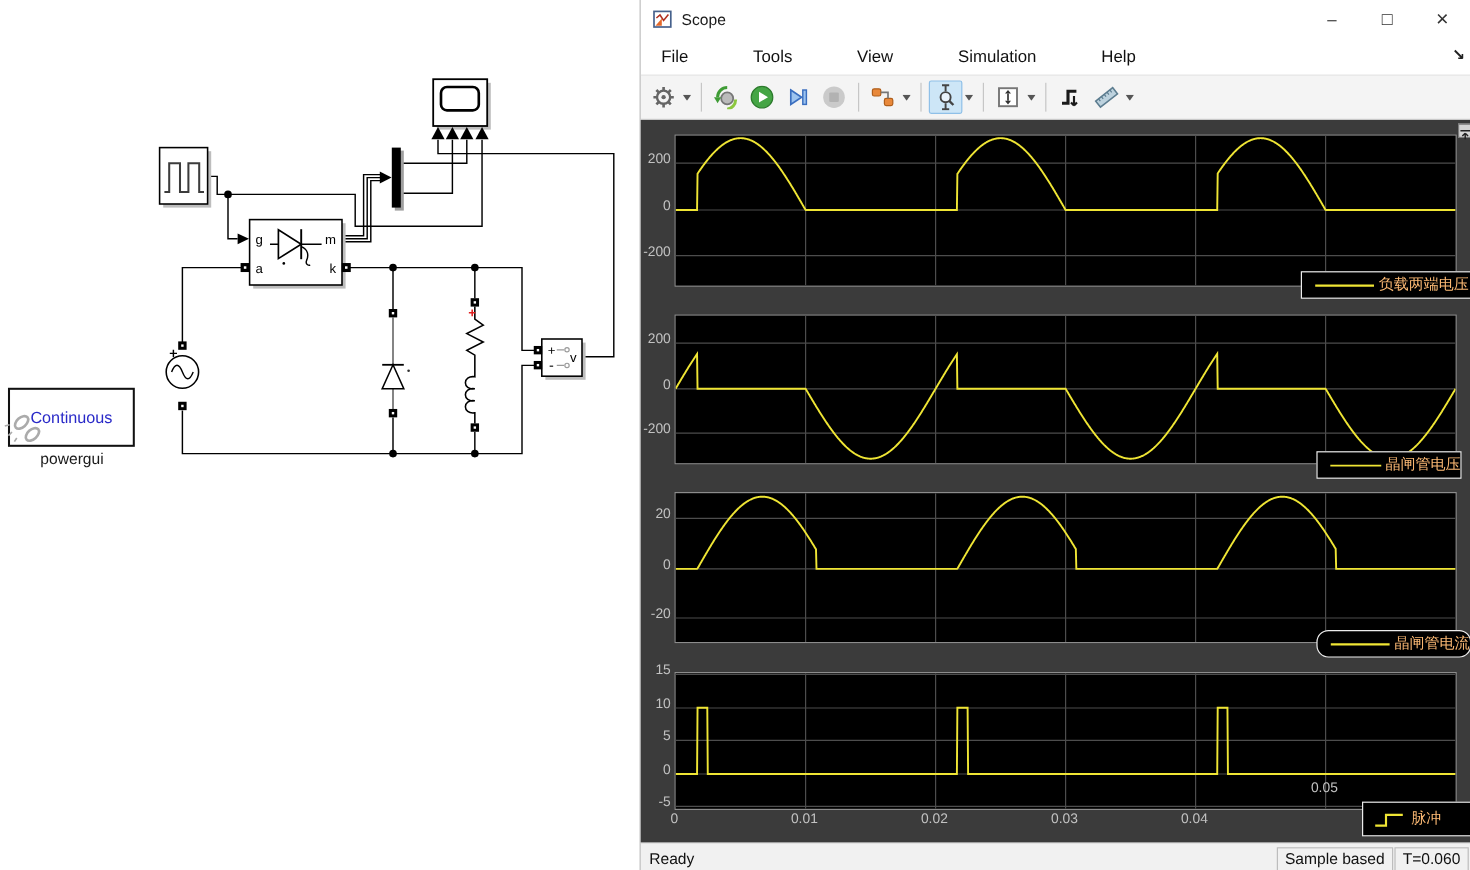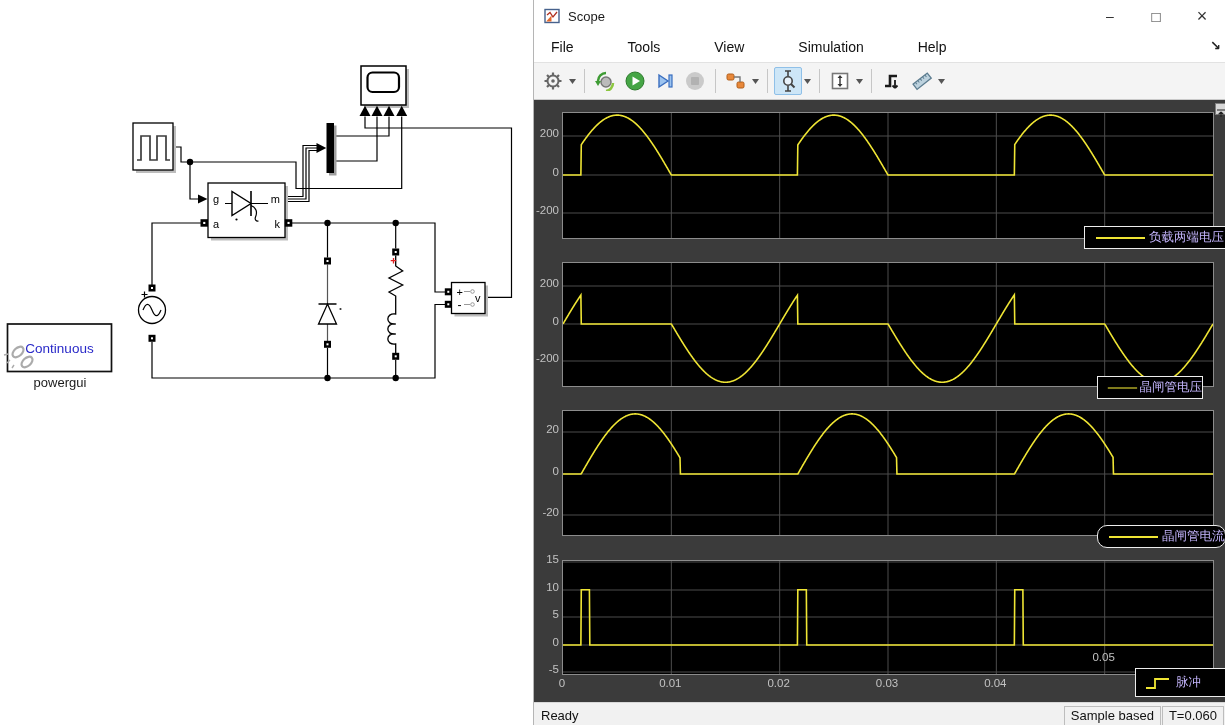--- a/index.html
+++ b/index.html
@@ -27,21 +27,21 @@
   .tb-btn.disabled{opacity:.55;}
   .tb-drop{width:9px;height:26px;display:flex;align-items:center;justify-content:center;margin-right:2px;}
   .tb-sep{width:1px;height:24px;background:#c6c6c6;margin:0 5px;}
   
   #plot-area{position:relative;width:692px;height:602px;background:#3b3b3b;overflow:hidden;}
   .axes{position:absolute;background:#000;border:1px solid #8c8c8c;box-sizing:content-box;}
   .ytick{position:absolute;left:0;width:25px;text-align:right;font-size:11.5px;color:#c2c2c2;}
   .xtick{position:absolute;width:44px;margin-left:-22px;text-align:center;font-size:11.5px;color:#c2c2c2;}
   .legend{position:absolute;background:#000;border:1px solid #ededed;display:flex;align-items:center;
           box-sizing:border-box;}
-  .legend-label{font-size:12.5px;color:#c4b5fd;white-space:nowrap;}
+  .legend-label{font-size:12.5px;color:#fdba74;white-space:nowrap;}
   #dock-plot-btn{position:absolute;width:12px;height:12px;background:#d6d6d6;border:1px solid #7d7d7d;
                  box-sizing:border-box;}
   
   #status-bar{height:25px;background:#f1f1f1;border-top:1px solid #d8d8d8;display:flex;align-items:center;}
   #status-text{font-size:13px;color:#111;margin-left:7px;}
   .status-cell{font-size:13px;color:#111;border:1px solid #bdbdbd;background:#f1f1f1;height:18px;
                line-height:18px;padding:0 6px;margin-right:1px;}
   #status-right{margin-left:auto;display:flex;}
 </style>
 </head>
@@ -348,21 +348,21 @@
         <line x1="433.33333333333337" x2="433.33333333333337" y1="0" y2="123" stroke="#4d4d4d"></line>
         <line x1="541.6666666666667" x2="541.6666666666667" y1="0" y2="123" stroke="#4d4d4d"></line>
         <line x1="0" x2="650" y1="23" y2="23" stroke="#4d4d4d"></line>
         <line x1="0" x2="650" y1="61" y2="61" stroke="#4d4d4d"></line>
         <line x1="0" x2="650" y1="98" y2="98" stroke="#4d4d4d"></line>
         <path d="M0.00,60.94L0.41,60.25L0.81,59.56L1.22,58.88L1.63,58.19L2.03,57.50L2.44,56.82L2.84,56.13L3.25,55.45L3.66,54.77L4.06,54.08L4.47,53.40L4.88,52.72L5.28,52.04L5.69,51.36L6.09,50.69L6.50,50.01L6.91,49.34L7.31,48.66L7.72,47.99L8.13,47.32L8.53,46.66L8.94,45.99L9.34,45.33L9.75,44.67L10.16,44.01L10.56,43.35L10.97,42.70L11.38,42.05L11.78,41.40L12.19,40.75L12.59,40.11L13.00,39.47L13.41,38.83L13.81,38.20L14.22,37.57L14.63,36.94L15.03,36.32L15.44,35.70L15.84,35.08L16.25,34.46L16.66,33.85L17.06,33.25L17.47,32.64L17.88,32.05L18.28,60.94L18.69,60.94L19.09,60.94L19.50,60.94L19.91,60.94L20.31,60.94L20.72,60.94L21.13,60.94L21.53,60.94L21.94,60.94L22.34,60.94L22.75,60.94L23.16,60.94L23.56,60.94L23.97,60.94L24.38,60.94L24.78,60.94L25.19,60.94L25.59,60.94L26.00,60.94L26.41,60.94L26.81,60.94L27.22,60.94L27.63,60.94L28.03,60.94L28.44,60.94L28.84,60.94L29.25,60.94L29.66,60.94L30.06,60.94L30.47,60.94L30.87,60.94L31.28,60.94L31.69,60.94L32.09,60.94L32.50,60.94L32.91,60.94L33.31,60.94L33.72,60.94L34.13,60.94L34.53,60.94L34.94,60.94L35.34,60.94L35.75,60.94L36.16,60.94L36.56,60.94L36.97,60.94L37.38,60.94L37.78,60.94L38.19,60.94L38.59,60.94L39.00,60.94L39.41,60.94L39.81,60.94L40.22,60.94L40.63,60.94L41.03,60.94L41.44,60.94L41.84,60.94L42.25,60.94L42.66,60.94L43.06,60.94L43.47,60.94L43.88,60.94L44.28,60.94L44.69,60.94L45.09,60.94L45.50,60.94L45.91,60.94L46.31,60.94L46.72,60.94L47.13,60.94L47.53,60.94L47.94,60.94L48.34,60.94L48.75,60.94L49.16,60.94L49.56,60.94L49.97,60.94L50.38,60.94L50.78,60.94L51.19,60.94L51.59,60.94L52.00,60.94L52.41,60.94L52.81,60.94L53.22,60.94L53.63,60.94L54.03,60.94L54.44,60.94L54.84,60.94L55.25,60.94L55.66,60.94L56.06,60.94L56.47,60.94L56.88,60.94L57.28,60.94L57.69,60.94L58.09,60.94L58.50,60.94L58.91,60.94L59.31,60.94L59.72,60.94L60.13,60.94L60.53,60.94L60.94,60.94L61.34,60.94L61.75,60.94L62.16,60.94L62.56,60.94L62.97,60.94L63.37,60.94L63.78,60.94L64.19,60.94L64.59,60.94L65.00,60.94L65.41,60.94L65.81,60.94L66.22,60.94L66.63,60.94L67.03,60.94L67.44,60.94L67.84,60.94L68.25,60.94L68.66,60.94L69.06,60.94L69.47,60.94L69.88,60.94L70.28,60.94L70.69,60.94L71.09,60.94L71.50,60.94L71.91,60.94L72.31,60.94L72.72,60.94L73.13,60.94L73.53,60.94L73.94,60.94L74.34,60.94L74.75,60.94L75.16,60.94L75.56,60.94L75.97,60.94L76.38,60.94L76.78,60.94L77.19,60.94L77.59,60.94L78.00,60.94L78.41,60.94L78.81,60.94L79.22,60.94L79.63,60.94L80.03,60.94L80.44,60.94L80.84,60.94L81.25,60.94L81.66,60.94L82.06,60.94L82.47,60.94L82.88,60.94L83.28,60.94L83.69,60.94L84.09,60.94L84.50,60.94L84.91,60.94L85.31,60.94L85.72,60.94L86.12,60.94L86.53,60.94L86.94,60.94L87.34,60.94L87.75,60.94L88.16,60.94L88.56,60.94L88.97,60.94L89.38,60.94L89.78,60.94L90.19,60.94L90.59,60.94L91.00,60.94L91.41,60.94L91.81,60.94L92.22,60.94L92.63,60.94L93.03,60.94L93.44,60.94L93.84,60.94L94.25,60.94L94.66,60.94L95.06,60.94L95.47,60.94L95.88,60.94L96.28,60.94L96.69,60.94L97.09,60.94L97.50,60.94L97.91,60.94L98.31,60.94L98.72,60.94L99.12,60.94L99.53,60.94L99.94,60.94L100.34,60.94L100.75,60.94L101.16,60.94L101.56,60.94L101.97,60.94L102.38,60.94L102.78,60.94L103.19,60.94L103.59,60.94L104.00,60.94L104.41,60.94L104.81,60.94L105.22,60.94L105.63,60.94L106.03,60.94L106.44,60.94L106.84,60.94L107.25,60.94L107.66,60.94L108.06,60.94L108.47,61.17L108.87,61.85L109.28,62.54L109.69,63.23L110.09,63.91L110.50,64.60L110.91,65.28L111.31,65.97L111.72,66.65L112.13,67.34L112.53,68.02L112.94,68.70L113.34,69.38L113.75,70.06L114.16,70.74L114.56,71.41L114.97,72.09L115.38,72.76L115.78,73.43L116.19,74.10L116.59,74.77L117.00,75.44L117.41,76.10L117.81,76.77L118.22,77.43L118.63,78.08L119.03,78.74L119.44,79.39L119.84,80.04L120.25,80.69L120.66,81.34L121.06,81.98L121.47,82.62L121.88,83.25L122.28,83.89L122.69,84.52L123.09,85.14L123.50,85.77L123.91,86.39L124.31,87.00L124.72,87.61L125.13,88.22L125.53,88.83L125.94,89.43L126.34,90.03L126.75,90.62L127.16,91.21L127.56,91.80L127.97,92.38L128.38,92.95L128.78,93.52L129.19,94.09L129.59,94.65L130.00,95.21L130.41,95.77L130.81,96.31L131.22,96.86L131.63,97.40L132.03,97.93L132.44,98.46L132.84,98.98L133.25,99.50L133.66,100.01L134.06,100.52L134.47,101.02L134.88,101.52L135.28,102.01L135.69,102.49L136.09,102.97L136.50,103.45L136.91,103.91L137.31,104.37L137.72,104.83L138.13,105.28L138.53,105.72L138.94,106.16L139.34,106.59L139.75,107.01L140.16,107.43L140.56,107.84L140.97,108.25L141.38,108.65L141.78,109.04L142.19,109.42L142.59,109.80L143.00,110.17L143.41,110.54L143.81,110.89L144.22,111.25L144.63,111.59L145.03,111.93L145.44,112.26L145.84,112.58L146.25,112.89L146.66,113.20L147.06,113.50L147.47,113.80L147.88,114.08L148.28,114.36L148.69,114.63L149.09,114.90L149.50,115.16L149.91,115.40L150.31,115.65L150.72,115.88L151.13,116.11L151.53,116.32L151.94,116.54L152.34,116.74L152.75,116.93L153.16,117.12L153.56,117.30L153.97,117.47L154.38,117.64L154.78,117.80L155.19,117.94L155.59,118.08L156.00,118.22L156.41,118.34L156.81,118.46L157.22,118.57L157.63,118.67L158.03,118.76L158.44,118.85L158.84,118.92L159.25,118.99L159.66,119.05L160.06,119.10L160.47,119.15L160.88,119.19L161.28,119.21L161.69,119.23L162.09,119.25L162.50,119.25L162.91,119.25L163.31,119.23L163.72,119.21L164.13,119.19L164.53,119.15L164.94,119.10L165.34,119.05L165.75,118.99L166.16,118.92L166.56,118.85L166.97,118.76L167.38,118.67L167.78,118.57L168.19,118.46L168.59,118.34L169.00,118.22L169.41,118.08L169.81,117.94L170.22,117.80L170.63,117.64L171.03,117.47L171.44,117.30L171.84,117.12L172.25,116.93L172.66,116.74L173.06,116.54L173.47,116.32L173.88,116.11L174.28,115.88L174.69,115.65L175.09,115.40L175.50,115.16L175.91,114.90L176.31,114.63L176.72,114.36L177.13,114.08L177.53,113.80L177.94,113.50L178.34,113.20L178.75,112.89L179.16,112.58L179.56,112.26L179.97,111.93L180.38,111.59L180.78,111.25L181.19,110.89L181.59,110.54L182.00,110.17L182.41,109.80L182.81,109.42L183.22,109.04L183.63,108.65L184.03,108.25L184.44,107.84L184.84,107.43L185.25,107.01L185.66,106.59L186.06,106.16L186.47,105.72L186.88,105.28L187.28,104.83L187.69,104.37L188.09,103.91L188.50,103.45L188.91,102.97L189.31,102.49L189.72,102.01L190.13,101.52L190.53,101.02L190.94,100.52L191.34,100.01L191.75,99.50L192.16,98.98L192.56,98.46L192.97,97.93L193.38,97.40L193.78,96.86L194.19,96.31L194.59,95.77L195.00,95.21L195.41,94.65L195.81,94.09L196.22,93.52L196.63,92.95L197.03,92.38L197.44,91.80L197.84,91.21L198.25,90.62L198.66,90.03L199.06,89.43L199.47,88.83L199.88,88.22L200.28,87.61L200.69,87.00L201.09,86.39L201.50,85.77L201.91,85.14L202.31,84.52L202.72,83.89L203.13,83.25L203.53,82.62L203.94,81.98L204.34,81.34L204.75,80.69L205.16,80.04L205.56,79.39L205.97,78.74L206.38,78.08L206.78,77.43L207.19,76.77L207.59,76.10L208.00,75.44L208.41,74.77L208.81,74.10L209.22,73.43L209.63,72.76L210.03,72.09L210.44,71.41L210.84,70.74L211.25,70.06L211.66,69.38L212.06,68.70L212.47,68.02L212.87,67.34L213.28,66.65L213.69,65.97L214.09,65.28L214.50,64.60L214.91,63.91L215.31,63.23L215.72,62.54L216.13,61.85L216.53,61.17L216.94,60.48L217.34,59.79L217.75,59.11L218.16,58.42L218.56,57.73L218.97,57.05L219.38,56.36L219.78,55.68L220.19,54.99L220.59,54.31L221.00,53.63L221.41,52.95L221.81,52.27L222.22,51.59L222.63,50.91L223.03,50.24L223.44,49.56L223.84,48.89L224.25,48.22L224.66,47.55L225.06,46.88L225.47,46.21L225.88,45.55L226.28,44.89L226.69,44.23L227.09,43.57L227.50,42.92L227.91,42.27L228.31,41.62L228.72,40.97L229.13,40.33L229.53,39.68L229.94,39.05L230.34,38.41L230.75,37.78L231.16,37.15L231.56,36.52L231.97,35.90L232.38,35.28L232.78,34.67L233.19,34.06L233.59,33.45L234.00,32.85L234.41,32.25L234.81,60.94L235.22,60.94L235.63,60.94L236.03,60.94L236.44,60.94L236.84,60.94L237.25,60.94L237.66,60.94L238.06,60.94L238.47,60.94L238.88,60.94L239.28,60.94L239.69,60.94L240.09,60.94L240.50,60.94L240.91,60.94L241.31,60.94L241.72,60.94L242.13,60.94L242.53,60.94L242.94,60.94L243.34,60.94L243.75,60.94L244.16,60.94L244.56,60.94L244.97,60.94L245.38,60.94L245.78,60.94L246.19,60.94L246.59,60.94L247.00,60.94L247.41,60.94L247.81,60.94L248.22,60.94L248.63,60.94L249.03,60.94L249.44,60.94L249.84,60.94L250.25,60.94L250.66,60.94L251.06,60.94L251.47,60.94L251.87,60.94L252.28,60.94L252.69,60.94L253.09,60.94L253.50,60.94L253.91,60.94L254.31,60.94L254.72,60.94L255.13,60.94L255.53,60.94L255.94,60.94L256.34,60.94L256.75,60.94L257.16,60.94L257.56,60.94L257.97,60.94L258.38,60.94L258.78,60.94L259.19,60.94L259.59,60.94L260.00,60.94L260.41,60.94L260.81,60.94L261.22,60.94L261.63,60.94L262.03,60.94L262.44,60.94L262.84,60.94L263.25,60.94L263.66,60.94L264.06,60.94L264.47,60.94L264.88,60.94L265.28,60.94L265.69,60.94L266.09,60.94L266.50,60.94L266.91,60.94L267.31,60.94L267.72,60.94L268.13,60.94L268.53,60.94L268.94,60.94L269.34,60.94L269.75,60.94L270.16,60.94L270.56,60.94L270.97,60.94L271.38,60.94L271.78,60.94L272.19,60.94L272.59,60.94L273.00,60.94L273.41,60.94L273.81,60.94L274.22,60.94L274.63,60.94L275.03,60.94L275.44,60.94L275.84,60.94L276.25,60.94L276.66,60.94L277.06,60.94L277.47,60.94L277.88,60.94L278.28,60.94L278.69,60.94L279.09,60.94L279.50,60.94L279.91,60.94L280.31,60.94L280.72,60.94L281.13,60.94L281.53,60.94L281.94,60.94L282.34,60.94L282.75,60.94L283.16,60.94L283.56,60.94L283.97,60.94L284.38,60.94L284.78,60.94L285.19,60.94L285.59,60.94L286.00,60.94L286.41,60.94L286.81,60.94L287.22,60.94L287.63,60.94L288.03,60.94L288.44,60.94L288.84,60.94L289.25,60.94L289.66,60.94L290.06,60.94L290.47,60.94L290.88,60.94L291.28,60.94L291.69,60.94L292.09,60.94L292.50,60.94L292.91,60.94L293.31,60.94L293.72,60.94L294.13,60.94L294.53,60.94L294.94,60.94L295.34,60.94L295.75,60.94L296.16,60.94L296.56,60.94L296.97,60.94L297.38,60.94L297.78,60.94L298.19,60.94L298.59,60.94L299.00,60.94L299.41,60.94L299.81,60.94L300.22,60.94L300.63,60.94L301.03,60.94L301.44,60.94L301.84,60.94L302.25,60.94L302.66,60.94L303.06,60.94L303.47,60.94L303.88,60.94L304.28,60.94L304.69,60.94L305.09,60.94L305.50,60.94L305.91,60.94L306.31,60.94L306.72,60.94L307.13,60.94L307.53,60.94L307.94,60.94L308.34,60.94L308.75,60.94L309.16,60.94L309.56,60.94L309.97,60.94L310.38,60.94L310.78,60.94L311.19,60.94L311.59,60.94L312.00,60.94L312.41,60.94L312.81,60.94L313.22,60.94L313.63,60.94L314.03,60.94L314.44,60.94L314.84,60.94L315.25,60.94L315.66,60.94L316.06,60.94L316.47,60.94L316.88,60.94L317.28,60.94L317.69,60.94L318.09,60.94L318.50,60.94L318.91,60.94L319.31,60.94L319.72,60.94L320.13,60.94L320.53,60.94L320.94,60.94L321.34,60.94L321.75,60.94L322.16,60.94L322.56,60.94L322.97,60.94L323.38,60.94L323.78,60.94L324.19,60.94L324.59,60.94L325.00,60.94L325.41,61.62L325.81,62.31L326.22,63.00L326.63,63.68L327.03,64.37L327.44,65.06L327.84,65.74L328.25,66.43L328.66,67.11L329.06,67.79L329.47,68.47L329.88,69.15L330.28,69.83L330.69,70.51L331.09,71.19L331.50,71.86L331.91,72.54L332.31,73.21L332.72,73.88L333.13,74.55L333.53,75.22L333.94,75.88L334.34,76.55L334.75,77.21L335.16,77.86L335.56,78.52L335.97,79.17L336.38,79.83L336.78,80.47L337.19,81.12L337.59,81.76L338.00,82.40L338.41,83.04L338.81,83.68L339.22,84.31L339.63,84.93L340.03,85.56L340.44,86.18L340.84,86.80L341.25,87.41L341.66,88.02L342.06,88.63L342.47,89.23L342.88,89.83L343.28,90.42L343.69,91.01L344.09,91.60L344.50,92.18L344.91,92.76L345.31,93.33L345.72,93.90L346.13,94.47L346.53,95.03L346.94,95.58L347.34,96.13L347.75,96.68L348.16,97.22L348.56,97.75L348.97,98.28L349.38,98.81L349.78,99.33L350.19,99.84L350.59,100.35L351.00,100.86L351.41,101.35L351.81,101.85L352.22,102.33L352.63,102.81L353.03,103.29L353.44,103.76L353.84,104.22L354.25,104.68L354.66,105.13L355.06,105.57L355.47,106.01L355.88,106.45L356.28,106.87L356.69,107.29L357.09,107.71L357.50,108.11L357.91,108.51L358.31,108.91L358.72,109.29L359.13,109.68L359.53,110.05L359.94,110.42L360.34,110.78L360.75,111.13L361.16,111.48L361.56,111.81L361.97,112.15L362.38,112.47L362.78,112.79L363.19,113.10L363.59,113.40L364.00,113.70L364.41,113.99L364.81,114.27L365.22,114.54L365.63,114.81L366.03,115.07L366.44,115.32L366.84,115.57L367.25,115.80L367.66,116.03L368.06,116.25L368.47,116.47L368.88,116.67L369.28,116.87L369.69,117.06L370.09,117.24L370.50,117.42L370.91,117.58L371.31,117.74L371.72,117.90L372.13,118.04L372.53,118.17L372.94,118.30L373.34,118.42L373.75,118.53L374.16,118.64L374.56,118.73L374.97,118.82L375.38,118.90L375.78,118.97L376.19,119.03L376.59,119.09L377.00,119.13L377.41,119.17L377.81,119.21L378.22,119.23L378.62,119.24L379.03,119.25L379.44,119.25L379.84,119.24L380.25,119.22L380.66,119.20L381.06,119.16L381.47,119.12L381.88,119.07L382.28,119.01L382.69,118.95L383.09,118.87L383.50,118.79L383.91,118.70L384.31,118.60L384.72,118.50L385.13,118.38L385.53,118.26L385.94,118.13L386.34,117.99L386.75,117.85L387.16,117.69L387.56,117.53L387.97,117.36L388.38,117.18L388.78,117.00L389.19,116.81L389.59,116.60L390.00,116.40L390.41,116.18L390.81,115.96L391.22,115.72L391.62,115.49L392.03,115.24L392.44,114.98L392.84,114.72L393.25,114.45L393.66,114.18L394.06,113.89L394.47,113.60L394.88,113.30L395.28,113.00L395.69,112.68L396.09,112.36L396.50,112.04L396.91,111.70L397.31,111.36L397.72,111.01L398.13,110.66L398.53,110.29L398.94,109.93L399.34,109.55L399.75,109.17L400.16,108.78L400.56,108.38L400.97,107.98L401.38,107.57L401.78,107.15L402.19,106.73L402.59,106.30L403.00,105.87L403.41,105.43L403.81,104.98L404.22,104.53L404.63,104.07L405.03,103.60L405.44,103.13L405.84,102.65L406.25,102.17L406.66,101.68L407.06,101.19L407.47,100.69L407.88,100.18L408.28,99.67L408.69,99.16L409.09,98.63L409.50,98.11L409.91,97.58L410.31,97.04L410.72,96.50L411.13,95.95L411.53,95.40L411.94,94.84L412.34,94.28L412.75,93.71L413.16,93.14L413.56,92.57L413.97,91.99L414.38,91.41L414.78,90.82L415.19,90.23L415.59,89.63L416.00,89.03L416.41,88.43L416.81,87.82L417.22,87.21L417.63,86.59L418.03,85.97L418.44,85.35L418.84,84.73L419.25,84.10L419.66,83.46L420.06,82.83L420.47,82.19L420.88,81.55L421.28,80.91L421.69,80.26L422.09,79.61L422.50,78.96L422.91,78.30L423.31,77.65L423.72,76.99L424.13,76.32L424.53,75.66L424.94,75.00L425.34,74.33L425.75,73.66L426.16,72.99L426.56,72.31L426.97,71.64L427.38,70.96L427.78,70.29L428.19,69.61L428.59,68.93L429.00,68.25L429.41,67.56L429.81,66.88L430.22,66.20L430.62,65.51L431.03,64.83L431.44,64.14L431.84,63.46L432.25,62.77L432.66,62.08L433.06,61.40L433.47,60.71L433.88,60.02L434.28,59.33L434.69,58.65L435.09,57.96L435.50,57.28L435.91,56.59L436.31,55.91L436.72,55.22L437.13,54.54L437.53,53.86L437.94,53.17L438.34,52.49L438.75,51.82L439.16,51.14L439.56,50.46L439.97,49.79L440.37,49.11L440.78,48.44L441.19,47.77L441.59,47.10L442.00,46.44L442.41,45.77L442.81,45.11L443.22,44.45L443.63,43.79L444.03,43.14L444.44,42.48L444.84,41.83L445.25,41.18L445.66,40.54L446.06,39.90L446.47,39.26L446.88,38.62L447.28,37.99L447.69,37.36L448.09,36.73L448.50,36.11L448.91,35.49L449.31,34.87L449.72,34.26L450.13,33.65L450.53,33.05L450.94,32.44L451.34,31.85L451.75,60.94L452.16,60.94L452.56,60.94L452.97,60.94L453.38,60.94L453.78,60.94L454.19,60.94L454.59,60.94L455.00,60.94L455.41,60.94L455.81,60.94L456.22,60.94L456.63,60.94L457.03,60.94L457.44,60.94L457.84,60.94L458.25,60.94L458.66,60.94L459.06,60.94L459.47,60.94L459.88,60.94L460.28,60.94L460.69,60.94L461.09,60.94L461.50,60.94L461.91,60.94L462.31,60.94L462.72,60.94L463.13,60.94L463.53,60.94L463.94,60.94L464.34,60.94L464.75,60.94L465.16,60.94L465.56,60.94L465.97,60.94L466.38,60.94L466.78,60.94L467.19,60.94L467.59,60.94L468.00,60.94L468.41,60.94L468.81,60.94L469.22,60.94L469.63,60.94L470.03,60.94L470.44,60.94L470.84,60.94L471.25,60.94L471.66,60.94L472.06,60.94L472.47,60.94L472.88,60.94L473.28,60.94L473.69,60.94L474.09,60.94L474.50,60.94L474.91,60.94L475.31,60.94L475.72,60.94L476.13,60.94L476.53,60.94L476.94,60.94L477.34,60.94L477.75,60.94L478.16,60.94L478.56,60.94L478.97,60.94L479.38,60.94L479.78,60.94L480.19,60.94L480.59,60.94L481.00,60.94L481.41,60.94L481.81,60.94L482.22,60.94L482.63,60.94L483.03,60.94L483.44,60.94L483.84,60.94L484.25,60.94L484.66,60.94L485.06,60.94L485.47,60.94L485.87,60.94L486.28,60.94L486.69,60.94L487.09,60.94L487.50,60.94L487.91,60.94L488.31,60.94L488.72,60.94L489.13,60.94L489.53,60.94L489.94,60.94L490.34,60.94L490.75,60.94L491.16,60.94L491.56,60.94L491.97,60.94L492.38,60.94L492.78,60.94L493.19,60.94L493.59,60.94L494.00,60.94L494.41,60.94L494.81,60.94L495.22,60.94L495.63,60.94L496.03,60.94L496.44,60.94L496.84,60.94L497.25,60.94L497.66,60.94L498.06,60.94L498.47,60.94L498.87,60.94L499.28,60.94L499.69,60.94L500.09,60.94L500.50,60.94L500.91,60.94L501.31,60.94L501.72,60.94L502.13,60.94L502.53,60.94L502.94,60.94L503.34,60.94L503.75,60.94L504.16,60.94L504.56,60.94L504.97,60.94L505.38,60.94L505.78,60.94L506.19,60.94L506.59,60.94L507.00,60.94L507.41,60.94L507.81,60.94L508.22,60.94L508.62,60.94L509.03,60.94L509.44,60.94L509.84,60.94L510.25,60.94L510.66,60.94L511.06,60.94L511.47,60.94L511.87,60.94L512.28,60.94L512.69,60.94L513.09,60.94L513.50,60.94L513.91,60.94L514.31,60.94L514.72,60.94L515.13,60.94L515.53,60.94L515.94,60.94L516.34,60.94L516.75,60.94L517.16,60.94L517.56,60.94L517.97,60.94L518.38,60.94L518.78,60.94L519.19,60.94L519.59,60.94L520.00,60.94L520.41,60.94L520.81,60.94L521.22,60.94L521.63,60.94L522.03,60.94L522.44,60.94L522.84,60.94L523.25,60.94L523.66,60.94L524.06,60.94L524.47,60.94L524.88,60.94L525.28,60.94L525.69,60.94L526.09,60.94L526.50,60.94L526.91,60.94L527.31,60.94L527.72,60.94L528.13,60.94L528.53,60.94L528.94,60.94L529.34,60.94L529.75,60.94L530.16,60.94L530.56,60.94L530.97,60.94L531.38,60.94L531.78,60.94L532.19,60.94L532.59,60.94L533.00,60.94L533.41,60.94L533.81,60.94L534.22,60.94L534.63,60.94L535.03,60.94L535.44,60.94L535.84,60.94L536.25,60.94L536.66,60.94L537.06,60.94L537.47,60.94L537.88,60.94L538.28,60.94L538.69,60.94L539.09,60.94L539.50,60.94L539.91,60.94L540.31,60.94L540.72,60.94L541.13,60.94L541.53,60.94L541.94,61.40L542.34,62.08L542.75,62.77L543.16,63.46L543.56,64.14L543.97,64.83L544.38,65.51L544.78,66.20L545.19,66.88L545.59,67.56L546.00,68.25L546.41,68.93L546.81,69.61L547.22,70.29L547.63,70.96L548.03,71.64L548.44,72.31L548.84,72.99L549.25,73.66L549.66,74.33L550.06,75.00L550.47,75.66L550.88,76.32L551.28,76.99L551.69,77.65L552.09,78.30L552.50,78.96L552.91,79.61L553.31,80.26L553.72,80.91L554.13,81.55L554.53,82.19L554.94,82.83L555.34,83.46L555.75,84.10L556.16,84.73L556.56,85.35L556.97,85.97L557.38,86.59L557.78,87.21L558.19,87.82L558.59,88.43L559.00,89.03L559.41,89.63L559.81,90.23L560.22,90.82L560.63,91.41L561.03,91.99L561.44,92.57L561.84,93.14L562.25,93.71L562.66,94.28L563.06,94.84L563.47,95.40L563.88,95.95L564.28,96.50L564.69,97.04L565.09,97.58L565.50,98.11L565.91,98.63L566.31,99.16L566.72,99.67L567.13,100.18L567.53,100.69L567.94,101.19L568.34,101.68L568.75,102.17L569.16,102.65L569.56,103.13L569.97,103.60L570.38,104.07L570.78,104.53L571.19,104.98L571.59,105.43L572.00,105.87L572.41,106.30L572.81,106.73L573.22,107.15L573.63,107.57L574.03,107.98L574.44,108.38L574.84,108.78L575.25,109.17L575.66,109.55L576.06,109.93L576.47,110.29L576.88,110.66L577.28,111.01L577.69,111.36L578.09,111.70L578.50,112.04L578.91,112.36L579.31,112.68L579.72,113.00L580.13,113.30L580.53,113.60L580.94,113.89L581.34,114.18L581.75,114.45L582.16,114.72L582.56,114.98L582.97,115.24L583.38,115.49L583.78,115.72L584.19,115.96L584.59,116.18L585.00,116.40L585.41,116.60L585.81,116.81L586.22,117.00L586.63,117.18L587.03,117.36L587.44,117.53L587.84,117.69L588.25,117.85L588.66,117.99L589.06,118.13L589.47,118.26L589.87,118.38L590.28,118.50L590.69,118.60L591.09,118.70L591.50,118.79L591.91,118.87L592.31,118.95L592.72,119.01L593.13,119.07L593.53,119.12L593.94,119.16L594.34,119.20L594.75,119.22L595.16,119.24L595.56,119.25L595.97,119.25L596.38,119.24L596.78,119.23L597.19,119.21L597.59,119.17L598.00,119.13L598.41,119.09L598.81,119.03L599.22,118.97L599.63,118.90L600.03,118.82L600.44,118.73L600.84,118.64L601.25,118.53L601.66,118.42L602.06,118.30L602.47,118.17L602.88,118.04L603.28,117.90L603.69,117.74L604.09,117.58L604.50,117.42L604.91,117.24L605.31,117.06L605.72,116.87L606.13,116.67L606.53,116.47L606.94,116.25L607.34,116.03L607.75,115.80L608.16,115.57L608.56,115.32L608.97,115.07L609.38,114.81L609.78,114.54L610.19,114.27L610.59,113.99L611.00,113.70L611.41,113.40L611.81,113.10L612.22,112.79L612.63,112.47L613.03,112.15L613.44,111.81L613.84,111.48L614.25,111.13L614.66,110.78L615.06,110.42L615.47,110.05L615.88,109.68L616.28,109.29L616.69,108.91L617.09,108.51L617.50,108.11L617.91,107.71L618.31,107.29L618.72,106.87L619.13,106.45L619.53,106.01L619.94,105.57L620.34,105.13L620.75,104.68L621.16,104.22L621.56,103.76L621.97,103.29L622.38,102.81L622.78,102.33L623.19,101.85L623.59,101.35L624.00,100.86L624.41,100.35L624.81,99.84L625.22,99.33L625.63,98.81L626.03,98.28L626.44,97.75L626.84,97.22L627.25,96.68L627.66,96.13L628.06,95.58L628.47,95.03L628.88,94.47L629.28,93.90L629.69,93.33L630.09,92.76L630.50,92.18L630.91,91.60L631.31,91.01L631.72,90.42L632.13,89.83L632.53,89.23L632.94,88.63L633.34,88.02L633.75,87.41L634.16,86.80L634.56,86.18L634.97,85.56L635.38,84.93L635.78,84.31L636.19,83.68L636.59,83.04L637.00,82.40L637.41,81.76L637.81,81.12L638.22,80.47L638.63,79.83L639.03,79.17L639.44,78.52L639.84,77.86L640.25,77.21L640.66,76.55L641.06,75.88L641.47,75.22L641.88,74.55L642.28,73.88L642.69,73.21L643.09,72.54L643.50,71.86L643.91,71.19L644.31,70.51L644.72,69.83L645.13,69.15L645.53,68.47L645.94,67.79L646.34,67.11L646.75,66.43L647.16,65.74L647.56,65.06L647.97,64.37L648.38,63.68L648.78,63.00L649.19,62.31L649.59,61.62L650.00,60.94" fill="none" stroke="#efe534" stroke-width="1.6"></path>
       </svg>
       <div class="ytick" style="top: 177px;">200</div>
       <div class="ytick" style="top: 215px;">0</div>
       <div class="ytick" style="top: 252px;">-200</div>
-      <div class="legend" style="left: 563px; top: 276px; width: 106px; height: 23px;">
+      <div class="legend" style="left: 563px; top: 276px; width: 121px; height: 23px;">
         <svg width="56" height="22" viewBox="0 0 56 22" style="margin-left:8px;">
           <path d="M3,11 H52" stroke="#efe534" stroke-width="1.8"></path>
         </svg>
         <span class="legend-label">晶闸管电压</span>
       </div>
       <svg class="axes" width="650" height="124" style="left: 28px; top: 310px;">
         <line x1="108.33333333333334" x2="108.33333333333334" y1="0" y2="124" stroke="#4d4d4d"></line>
         <line x1="216.66666666666669" x2="216.66666666666669" y1="0" y2="124" stroke="#4d4d4d"></line>
         <line x1="325" x2="325" y1="0" y2="124" stroke="#4d4d4d"></line>
         <line x1="433.33333333333337" x2="433.33333333333337" y1="0" y2="124" stroke="#4d4d4d"></line>

